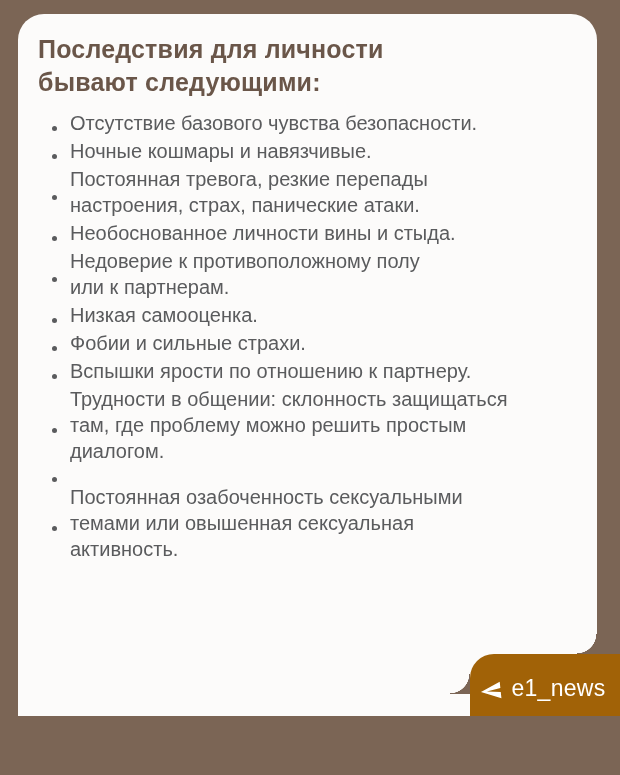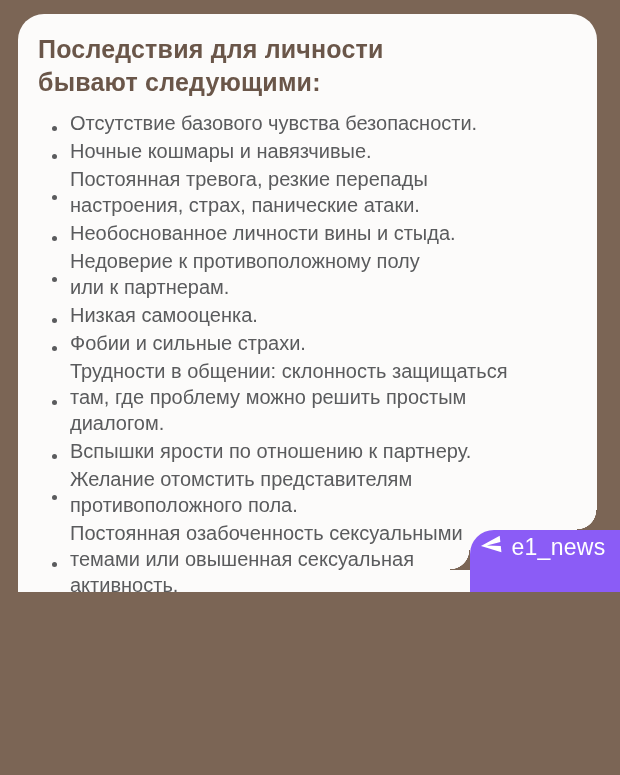--- a/index.html
+++ b/index.html
@@ -3,21 +3,21 @@
 <meta charset="utf-8">
 <style>
   html,body { margin:0; padding:0; }
   body {
     width:620px; height:775px;
     font-family:"Liberation Sans", sans-serif;
     background:#7b6555;
   }
   .frame {
     position:relative;
-    width:620px; height:592px;
+    width:620px; height:716px;
     background:#7b6555;
     overflow:hidden;
   }
   .card {
     position:absolute;
     left:18px; top:14px;
     width:579px; height:739px;
     box-sizing:border-box;
     background:#fcfbfa;
     border-radius:26px;
@@ -54,24 +54,24 @@
     font-size:20px;
     line-height:26px;
     color:#5a5b5d;
     white-space:pre-line;
   }
   .badge {
     position:absolute;
     right:0; bottom:0;
     width:150px; height:62px;
     box-sizing:border-box;
-    background:#8b5cf6;
+    background:#a16207;
     border-top-left-radius:24px;
     display:flex;
-    align-items:flex-start;
+    align-items:flex-end;
     justify-content:center;
     gap:9px;
     padding:4px 14px 14px 10px;
     color:#ffffff;
   }
   .badge .channel {
     font-size:23px;
     letter-spacing:0.3px;
   }
   .badge svg { transform:rotate(-6deg); }
@@ -116,32 +116,30 @@
       <li>
           <span class="dot"></span>
           <span class="txt">Низкая самооценка.</span>
         </li>
       <li>
           <span class="dot"></span>
           <span class="txt">Фобии и сильные страхи.</span>
         </li>
       <li>
           <span class="dot"></span>
+          <span class="txt">Вспышки ярости по отношению к партнеру.</span>
+        </li>
+      <li>
+          <span class="dot"></span>
           <span class="txt">Трудности в общении: склонность защищаться
 там, где проблему можно решить простым
 диалогом.</span>
         </li>
       <li>
           <span class="dot"></span>
-          <span class="txt">Вспышки ярости по отношению к партнеру.</span>
-        </li>
-      <li>
-          <span class="dot"></span>
-          <span class="txt">Желание отомстить представителям
-противоположного пола.</span>
         </li>
       <li>
           <span class="dot"></span>
           <span class="txt">Постоянная озабоченность сексуальными
 темами или овышенная сексуальная
 активность.</span>
         </li>
     </ul>
   </div>
 

